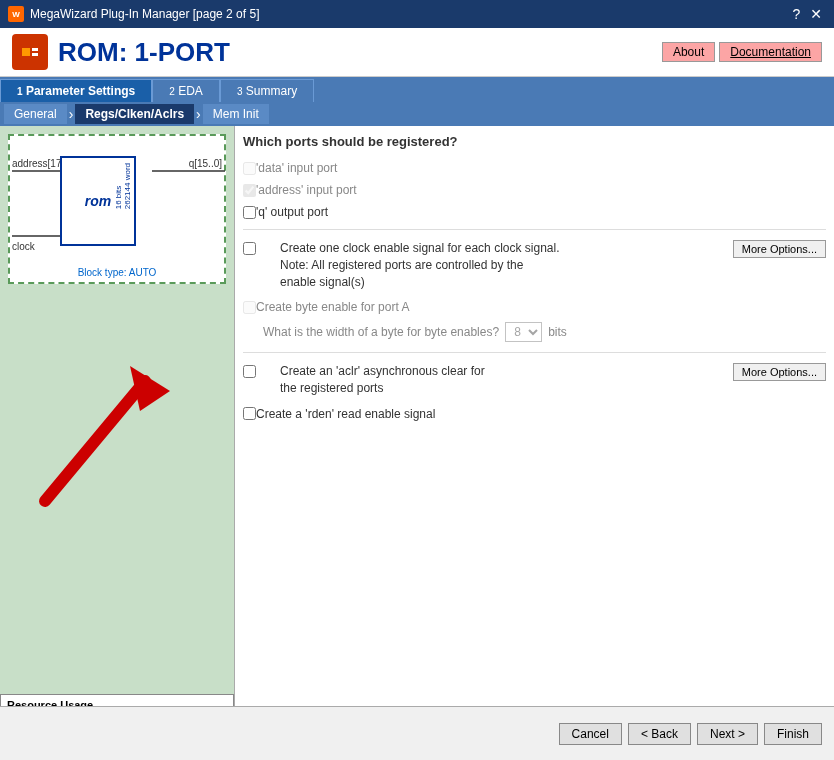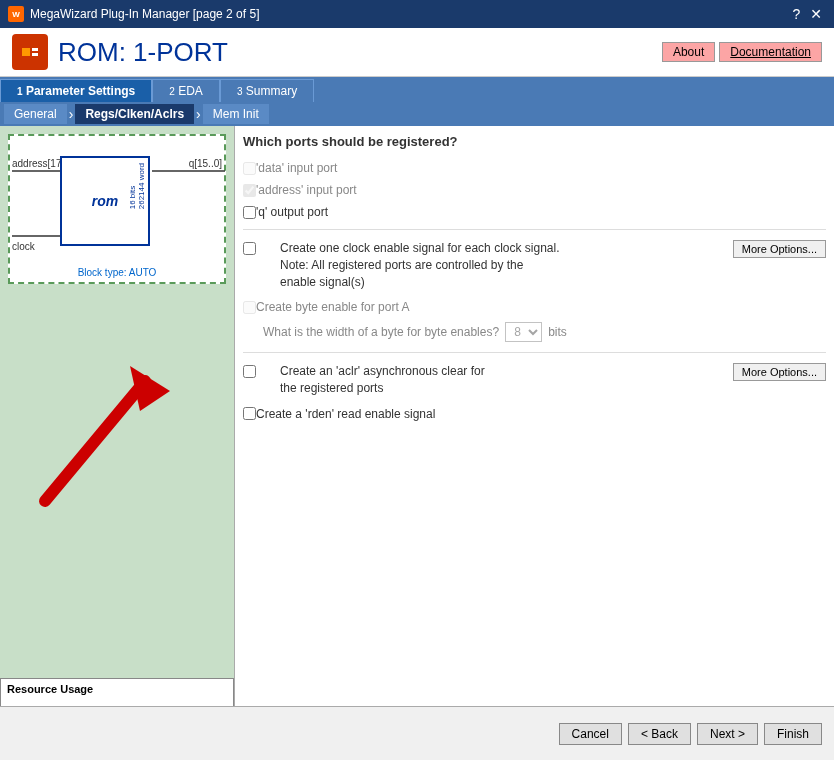--- a/index.html
+++ b/index.html
@@ -66,21 +66,21 @@
     .app-logo {
       width: 36px;
       height: 36px;
       background: #cc3300;
       border-radius: 4px;
       display: flex; align-items: center; justify-content: center;
       color: white; font-weight: bold; font-size: 10px;
     }
     .app-title-text {
       font-size: 26px;
-      font-weight: normal;
+      font-weight: bold;
       color: #003399;
     }
     .header-buttons {
       display: flex; gap: 4px;
     }
     .header-btn {
       background: #fca5a5;
       border: 1px solid #999;
       padding: 2px 10px;
       cursor: pointer;
@@ -163,21 +163,21 @@
       border: 2px dashed #5a9a5a;
       background: white;
       padding: 4px;
       position: relative;
       height: 150px;
     }
     .rom-box {
       position: absolute;
       top: 20px;
       left: 50px;
-      width: 90px;
+      width: 76px;
       height: 90px;
       border: 2px solid #003399;
       background: white;
       display: flex;
       flex-direction: column;
       align-items: center;
       justify-content: center;
     }
     .rom-label {
       font-size: 14px;
@@ -222,21 +222,21 @@
       bottom: 0;
       left: 0;
       right: 0;
       border: 1px solid #888;
       background: white;
       padding: 4px 6px;
     }
     .resource-title {
       font-weight: bold;
       font-size: 11px;
-      margin-bottom: 18px;
+      margin-bottom: 2px;
     }
     .resource-text {
       font-size: 11px;
     }
 
     
     .right-panel {
       flex: 1;
       padding: 8px;
       background: white;

